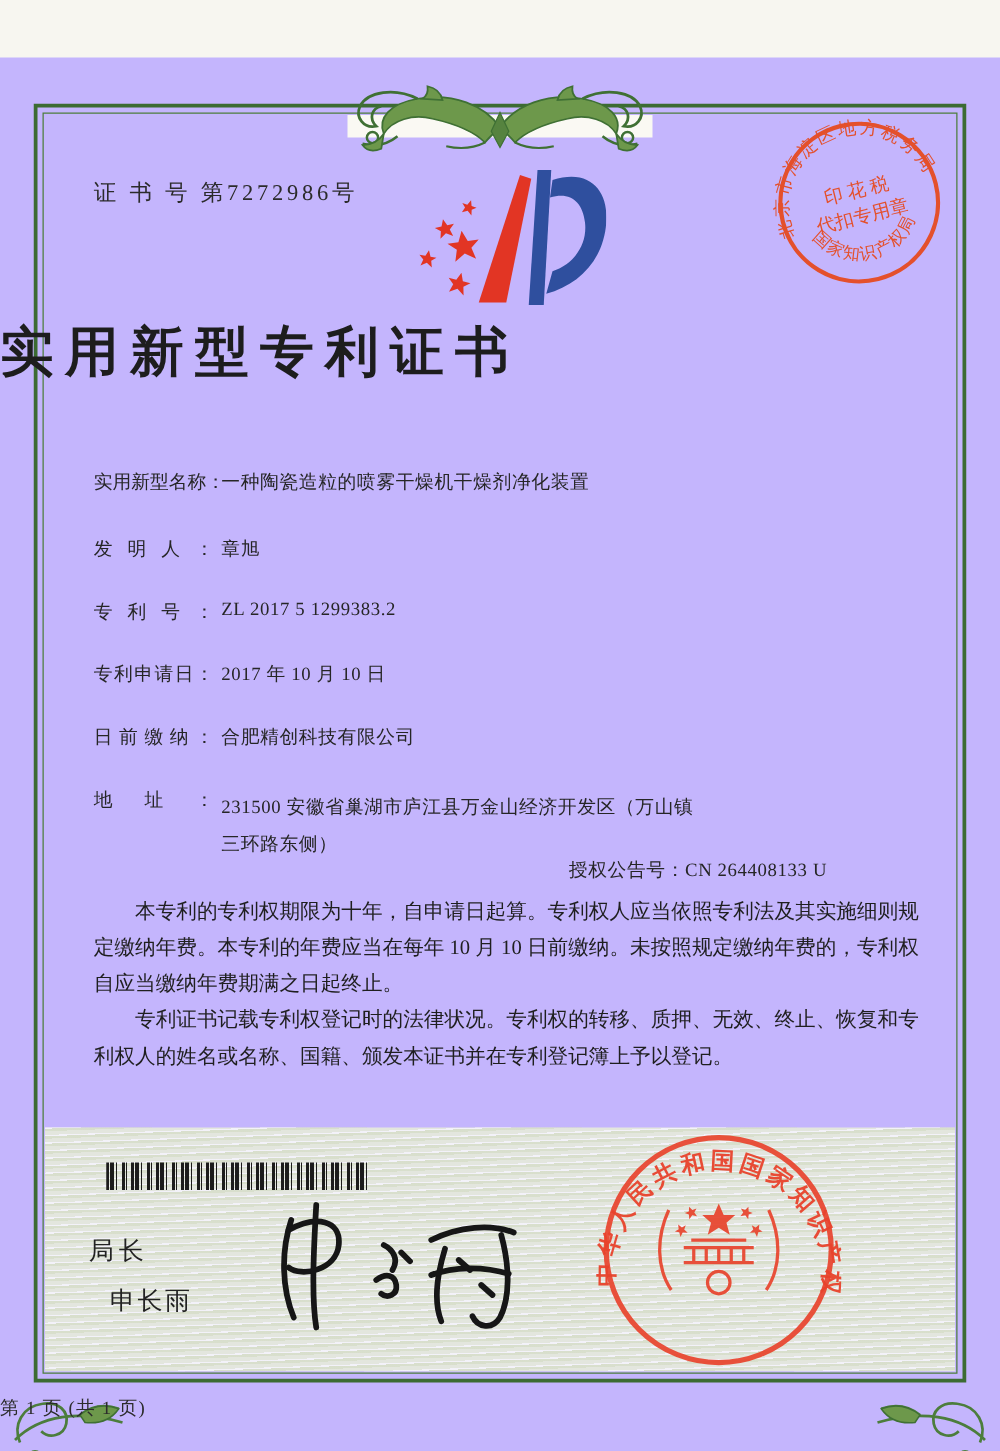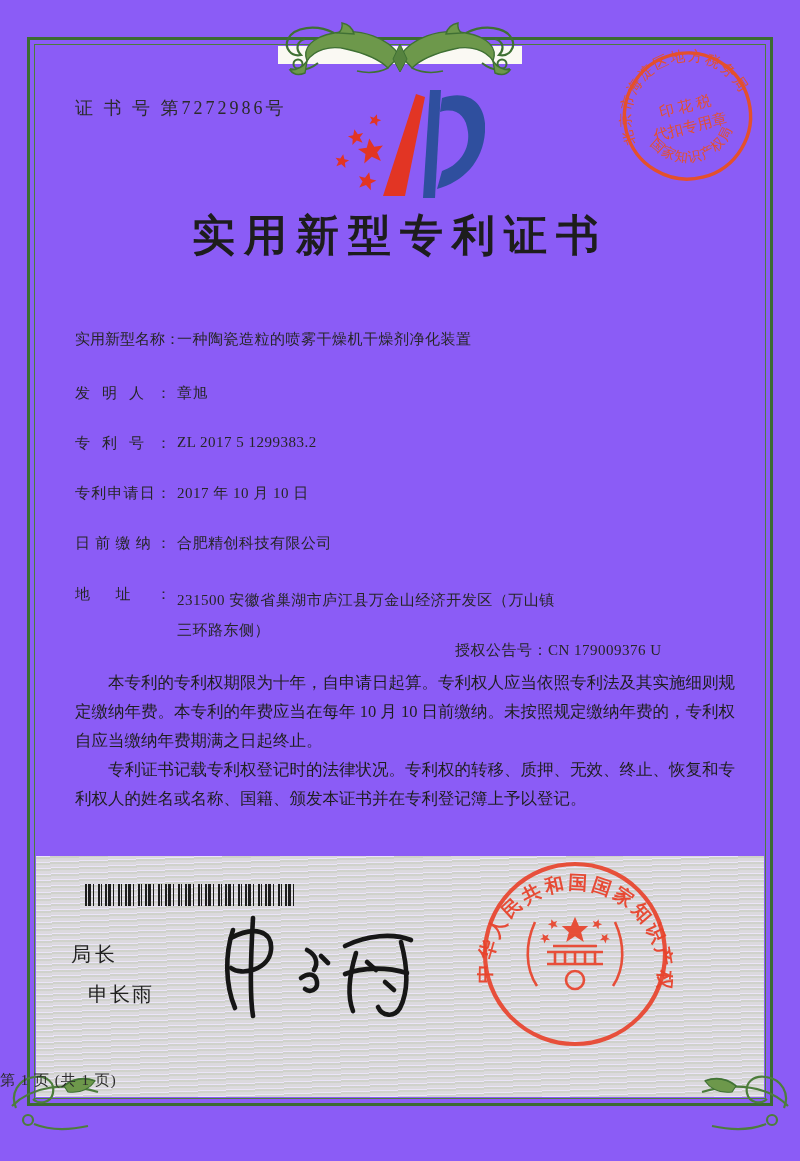--- a/index.html
+++ b/index.html
@@ -2,36 +2,36 @@
 <html><head>
 <meta charset="utf-8">
 <style>
   html,body{margin:0;padding:0;}
   body{
     width:800px;height:1161px;position:relative;overflow:hidden;
     background:#f7f6f0;
     font-family:"Liberation Serif","DejaVu Serif",serif;
     color:#262626;
   }
-  .page{position:absolute;inset:0;background:#8b5cf6;}
+  .page{position:absolute;inset:0;background:#c4b5fd;margin-top:46px;}
   
   .border-outer{position:absolute;left:27px;top:37px;right:27px;bottom:55px;border:3px solid #3c6b33;}
   .border-inner{position:absolute;left:34px;top:44px;right:34px;bottom:62px;border:1px solid #4c7d3c;}
   
   .wave-band{
     position:absolute;left:36px;right:36px;top:856px;bottom:64px;
     background:
       repeating-linear-gradient(178deg, rgba(255,255,255,.85) 0 1px, rgba(210,224,180,.55) 1px 3px, rgba(255,255,255,.0) 3px 6px),
       #e9efd9;
     opacity:.85;
   }
   .cert-no{position:absolute;left:75px;top:96px;font-size:18px;letter-spacing:3px;color:#2b2b2b;}
   .logo{position:absolute;left:315px;top:86px;}
   .title{
-    position:absolute;left:0;top:207px;width:100%;text-align:center;
+    position:absolute;left:0;top:207px;width:100%;
     font-size:43px;font-weight:bold;letter-spacing:9px;color:#1d1d1d;
   }
   .tax-stamp{position:absolute;left:620px;top:48px;transform:rotate(-14deg);}
   .fields{position:absolute;left:75px;top:0;width:660px;font-size:15px;}
   .frow{position:absolute;left:0;white-space:nowrap;}
   .frow .lab{
     display:inline-block;width:96px;vertical-align:top;
     text-align:justify;text-align-last:justify;-moz-text-align-last:justify;
   }
   .frow .val{display:inline-block;vertical-align:top;margin-left:6px;letter-spacing:.5px;}
@@ -168,21 +168,21 @@
       <span class="lab">专利申请日：</span><span class="val">2017 年 10 月 10 日</span>
     </div>
     <div class="frow" style="top:534px">
       <span class="lab">日前缴纳：</span><span class="val">合肥精创科技有限公司</span>
     </div>
     <div class="frow" style="top:585px">
       <span class="lab">地址：</span><span class="val wrap">231500 安徽省巢湖市庐江县万金山经济开发区（万山镇三环路东侧）</span>
     </div>
   </div>
 
-  <div class="grant-right">授权公告号：CN 179009376 U</div>
+  <div class="grant-right">授权公告号：CN 264408133 U</div>
 
   <div class="paras">
     <p>本专利的专利权期限为十年，自申请日起算。专利权人应当依照专利法及其实施细则规定缴纳年费。本专利的年费应当在每年 10 月 10 日前缴纳。未按照规定缴纳年费的，专利权自应当缴纳年费期满之日起终止。</p>
     <p>专利证书记载专利权登记时的法律状况。专利权的转移、质押、无效、终止、恢复和专利权人的姓名或名称、国籍、颁发本证书并在专利登记簿上予以登记。</p>
   </div>
 
   <div class="barcode"></div>
 
   <div class="signer-title">局长</div>
   <div class="signer-name">申长雨</div>

